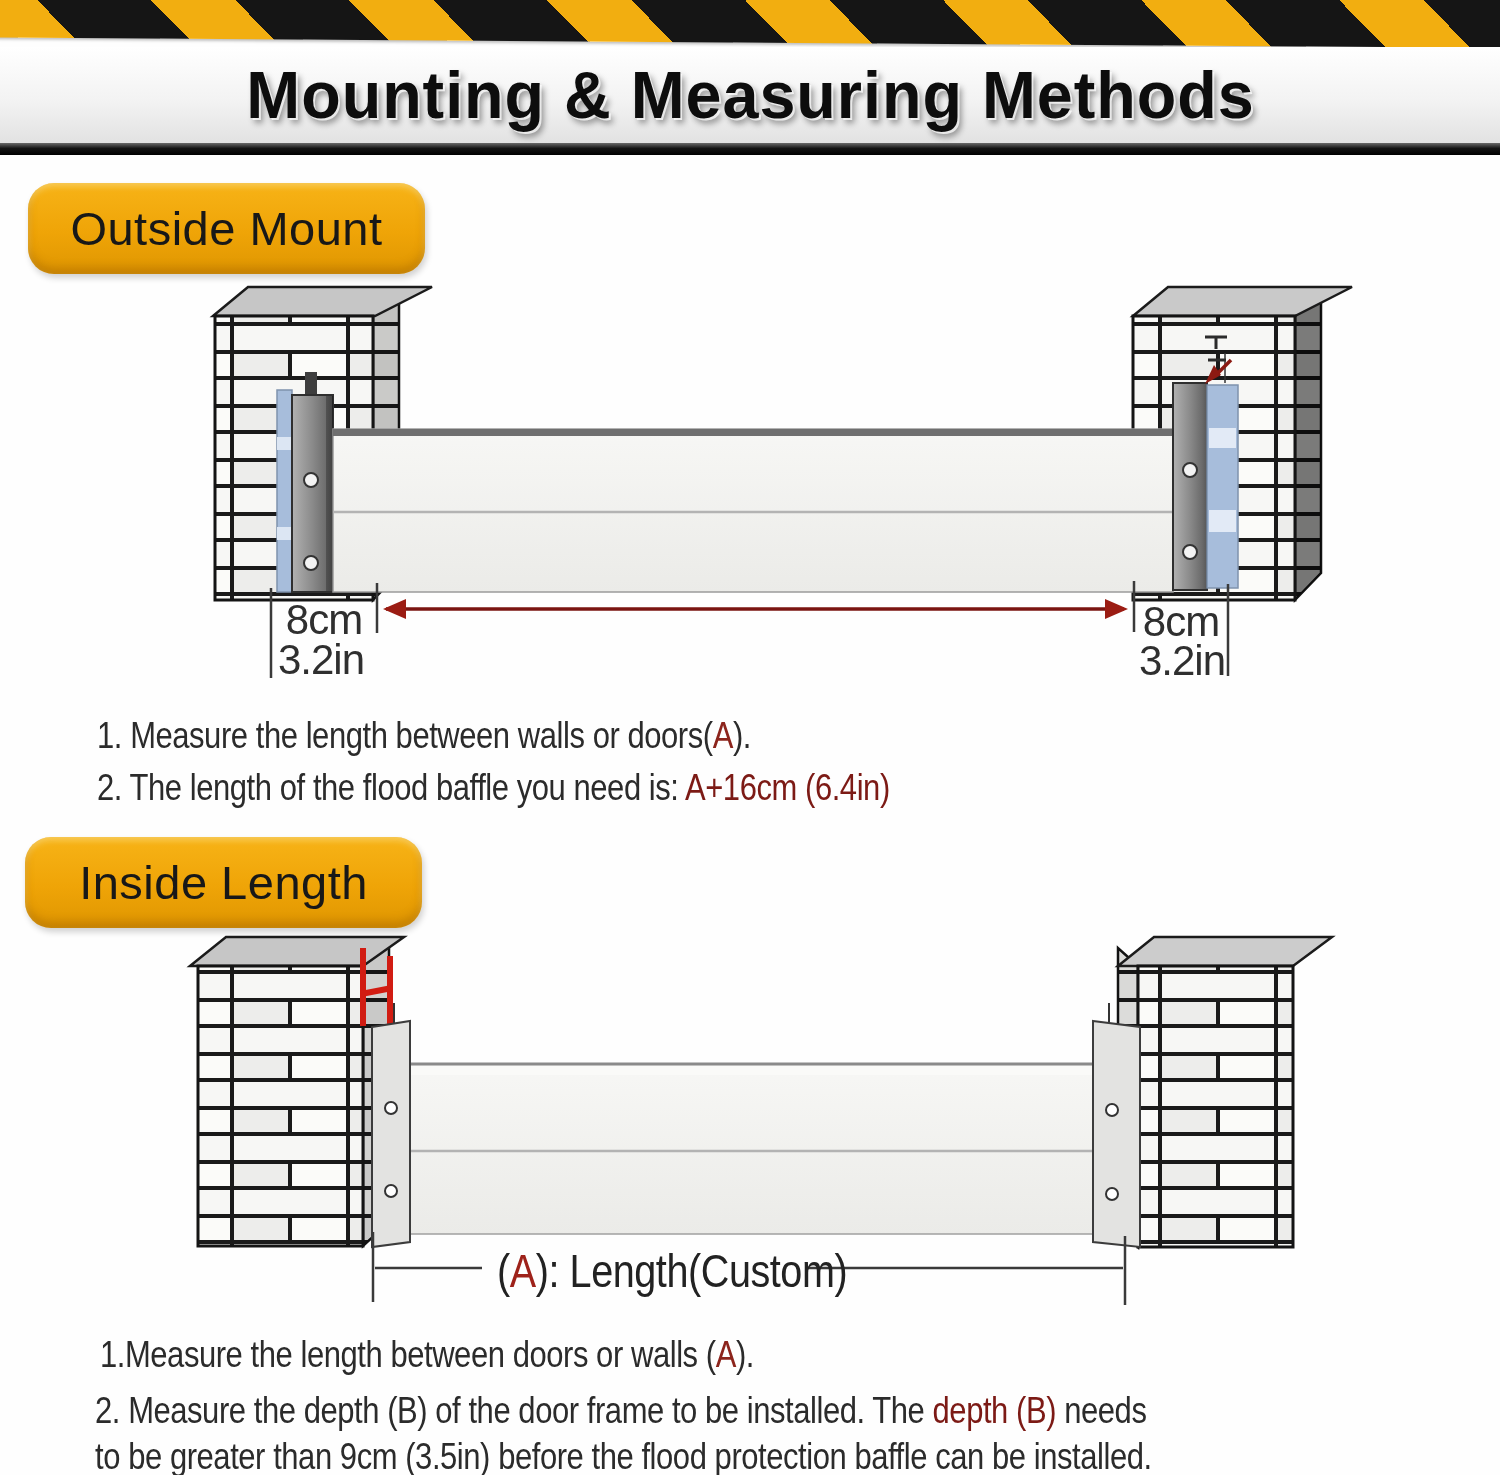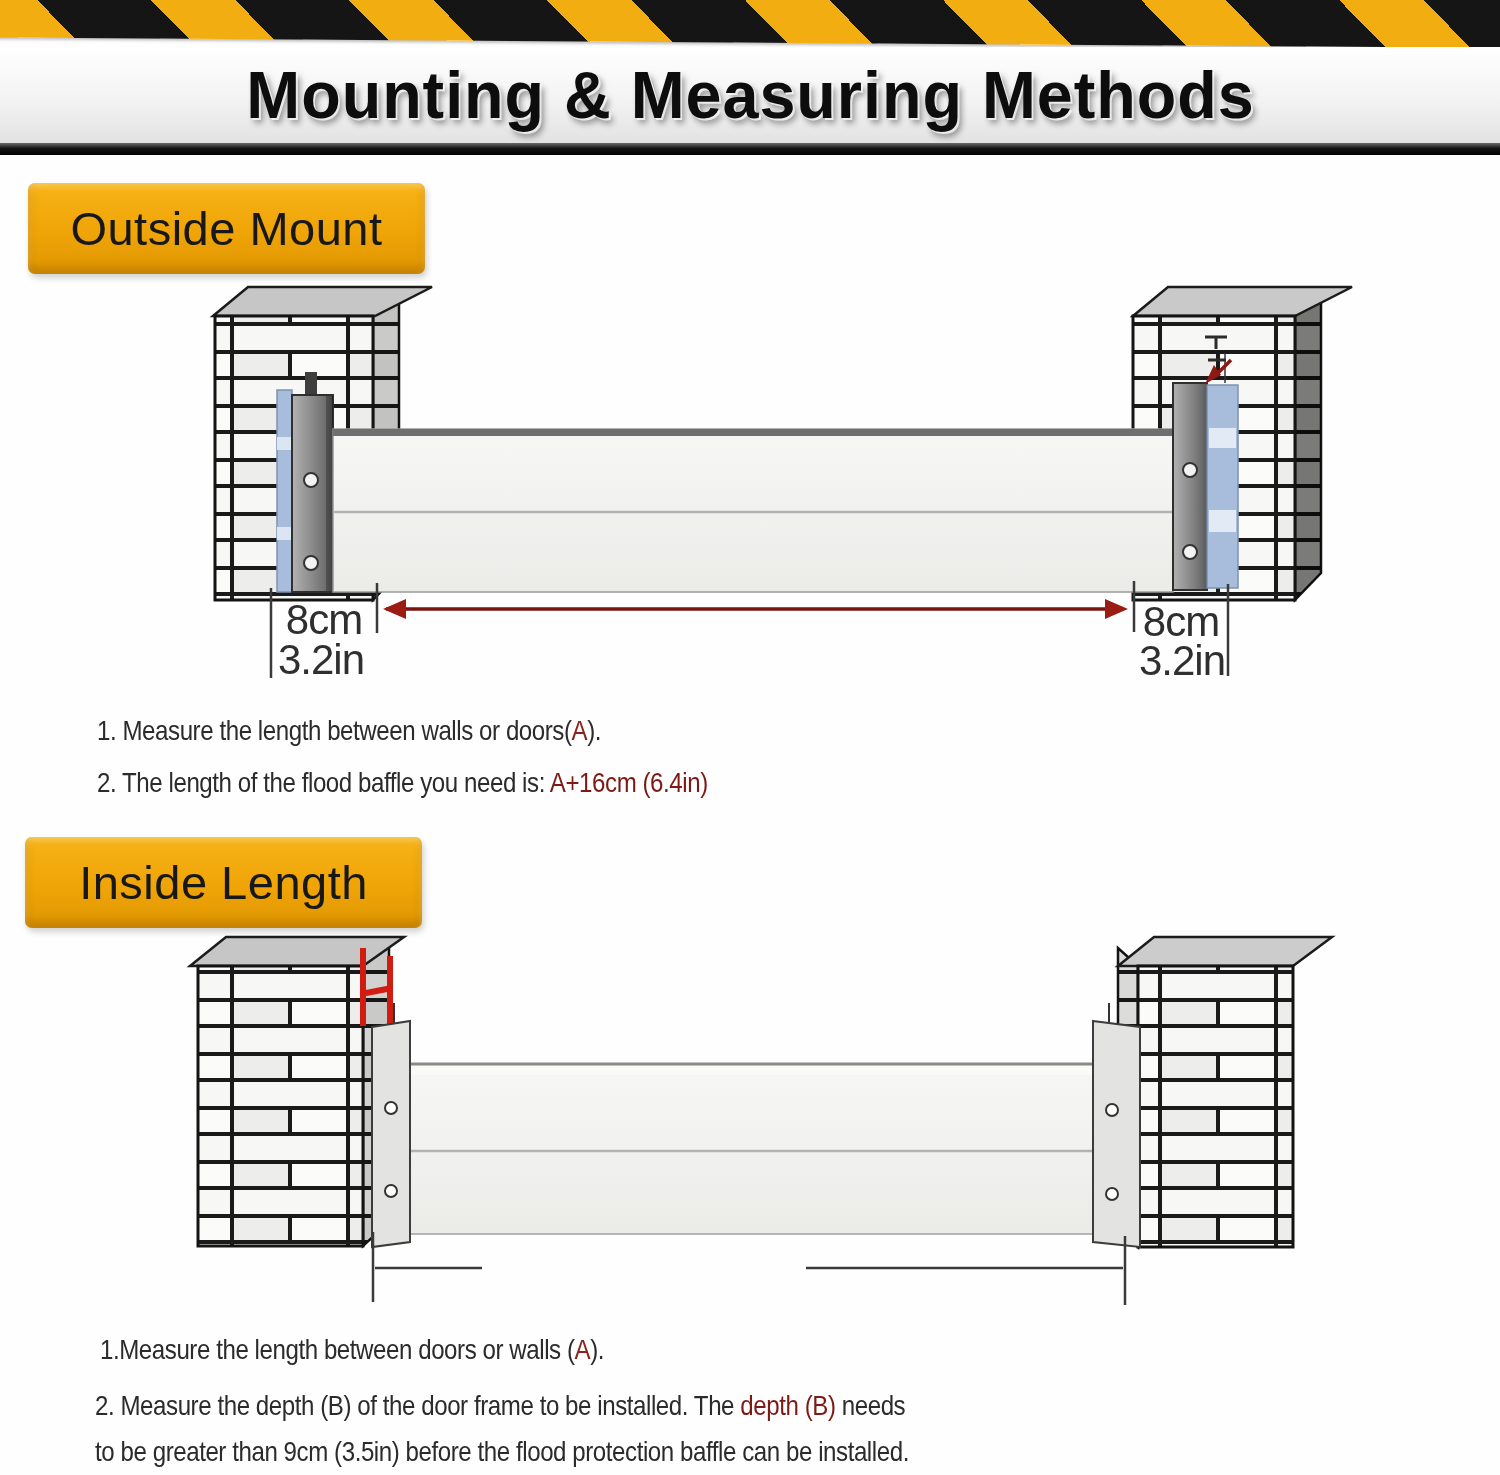--- a/index.html
+++ b/index.html
@@ -12,42 +12,42 @@
         box-shadow:0 2px 3px rgba(0,0,0,.25);}
   .title-band{position:absolute;left:0;top:47px;width:1500px;height:96px;
         background:linear-gradient(180deg,#ffffff 0%,#f3f3f3 55%,#e2e2e2 100%);
         display:flex;align-items:center;justify-content:center;}
   .title-band h1{margin:0;font-size:66px;font-weight:bold;color:#0d0d0d;letter-spacing:1px;
         transform:scaleX(.98);
         text-shadow:2px 2px 0 rgba(255,255,255,.75), 4px 5px 6px rgba(0,0,0,.4);}
   .dark-bar{position:absolute;left:0;top:143px;width:1500px;height:12px;
         background:linear-gradient(180deg,#6a6a6a 0%,#141414 45%,#000 100%);}
   
-  .badge{position:absolute;width:397px;height:91px;border-radius:7px;
+  .badge{position:absolute;width:397px;height:91px;border-radius:26px;
         background:linear-gradient(180deg,#f7b317 0%,#efa407 55%,#df9601 100%);
         display:flex;align-items:center;justify-content:center;
         font-size:47px;color:#181818;letter-spacing:.5px;
         box-shadow:inset 0 -6px 10px rgba(146,88,0,.38), inset 0 3px 6px rgba(255,235,160,.55), 2px 4px 6px rgba(0,0,0,.18);}
   .badge.outside{left:28px;top:183px;}
   .badge.inside{left:25px;top:837px;}
   
   svg.diagram{position:absolute;left:0;}
   
   .lbl{position:absolute;white-space:nowrap;color:#333;}
   .cond{display:inline-block;transform:scaleX(.86);transform-origin:0 50%;letter-spacing:-.5px;}
   .meas{font-size:42px;color:#2f2f2f;text-align:center;letter-spacing:-1px;}
   .span-label{font-size:42px;}
   .span-label .bigA{font-size:52px;font-weight:bold;color:#cf1b12;vertical-align:-3px;margin-right:2px;}
   .depth-label{font-size:46px;}
   .depth-label .maroon{color:#6d1a16;}
   .depth-label .gt{font-size:58px;color:#2b2b2b;vertical-align:-5px;letter-spacing:-2px;}
   .depth-label .redval{color:#8c1d16;}
   .len-label{font-size:46px;color:#222;}
   .len-label .redA{color:#9e221a;}
-  .step{font-size:28px;color:#2b2b2b;}
+  .step{font-size:36px;color:#2b2b2b;}
   .step .hl{color:#7c1a15;}
   .step .hlA{color:#8c241c;}
 </style>
 </head>
 <body>
 
 <div class="page">
 
   <div class="tape"></div>
   <div class="title-band">
@@ -208,20 +208,23 @@
     </g>
 
     <g stroke="#3a3a3a" stroke-width="2.5">
       <line x1="373" y1="1232" x2="373" y2="1302"></line>
       <line x1="1125" y1="1236" x2="1125" y2="1305"></line>
       <line x1="375" y1="1268" x2="482" y2="1268"></line>
       <line x1="806" y1="1268" x2="1123" y2="1268"></line>
     </g>
   </svg>
 
+  <div class="lbl len-label" style="left:497px;top:1244px">
+    <span class="cond"><span>(</span><span class="redA">A</span><span>): Length(Custom)</span></span>
+  </div>
 
   <div class="lbl step" style="left:100px;top:1334px">
     <span class="cond"><span>1.Measure the length between doors or walls (</span><span class="hlA">A</span><span>).</span></span>
   </div>
   <div class="lbl step" style="left:95px;top:1390px">
     <span class="cond"><span>2. Measure the depth (B) of the door frame to be installed. The </span><span class="hl">depth (B)</span><span> needs</span></span>
   </div>
   <div class="lbl step" style="left:95px;top:1436px">
     <span class="cond">to be greater than 9cm (3.5in) before the flood protection baffle can be installed.</span>
   </div>

